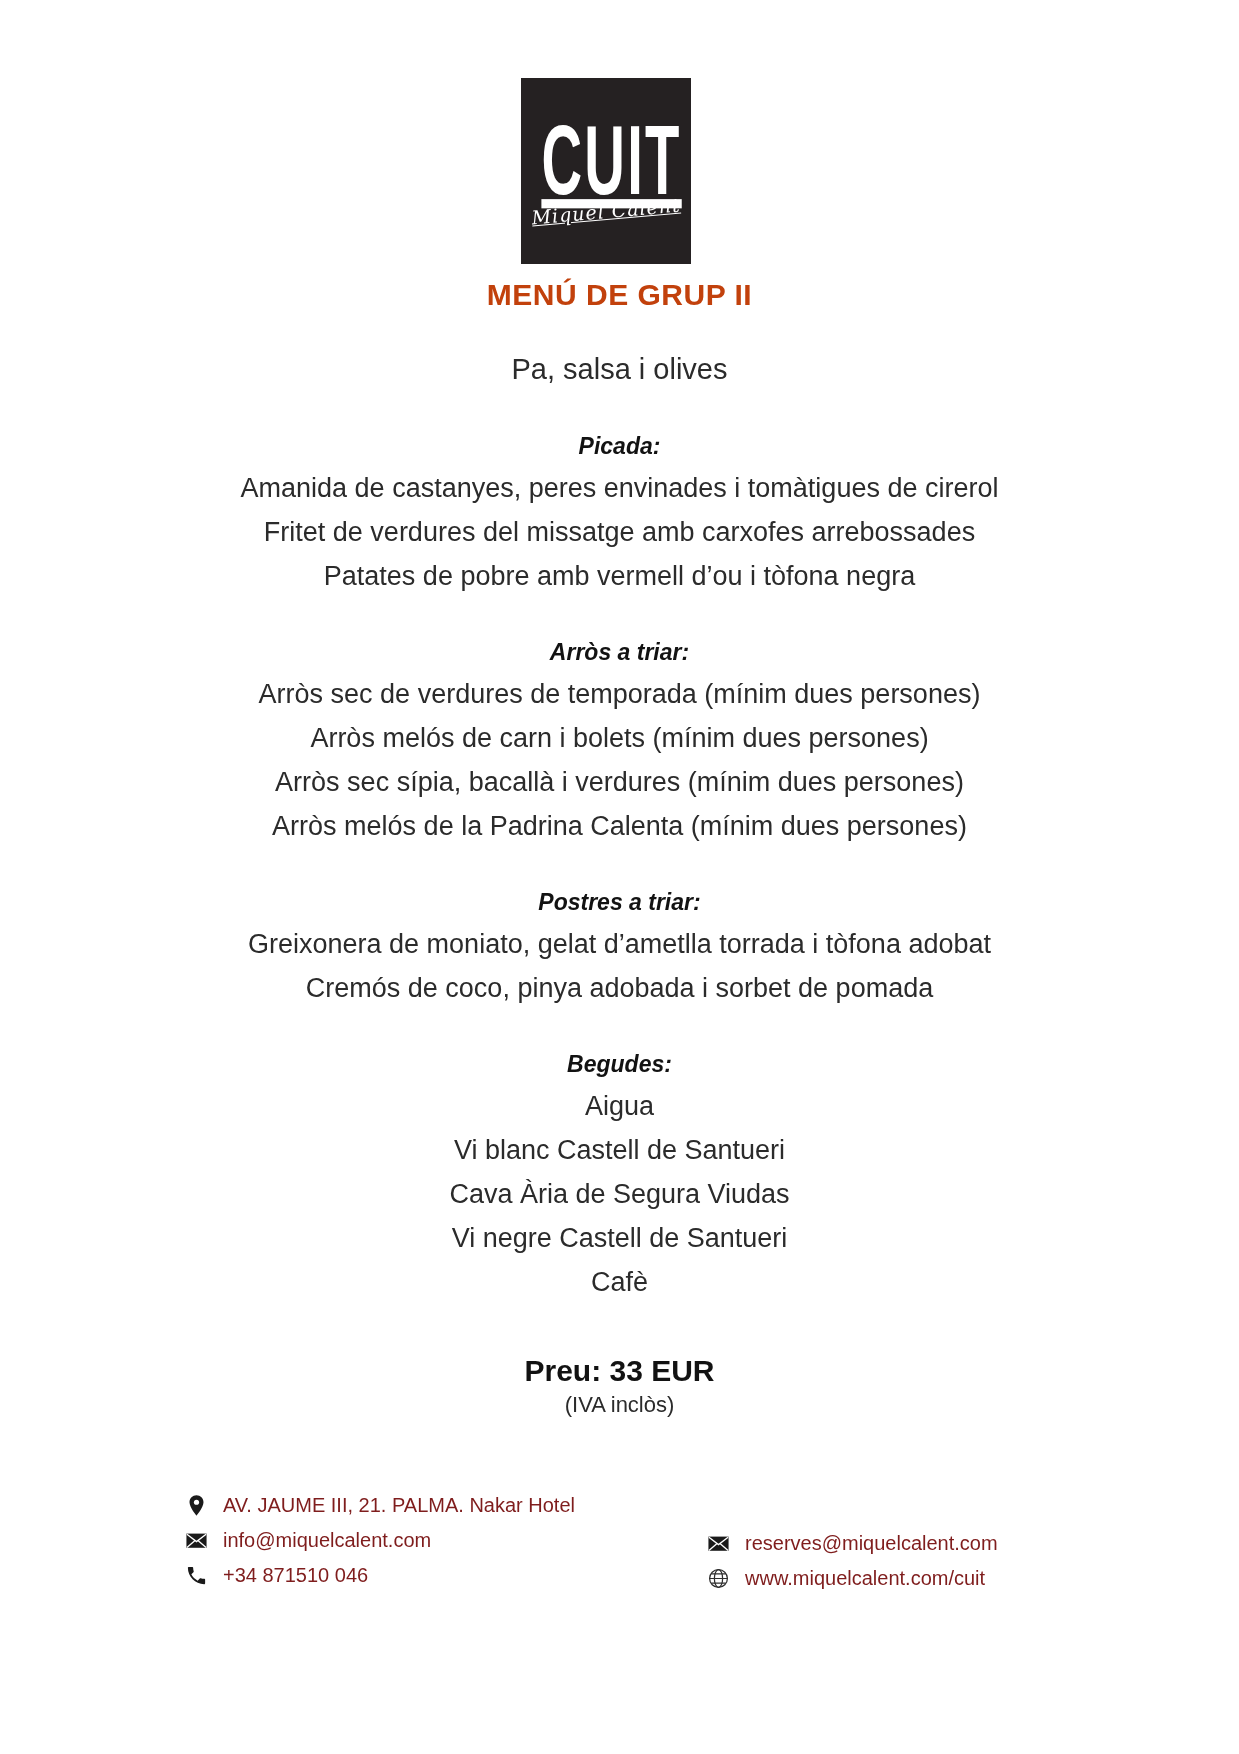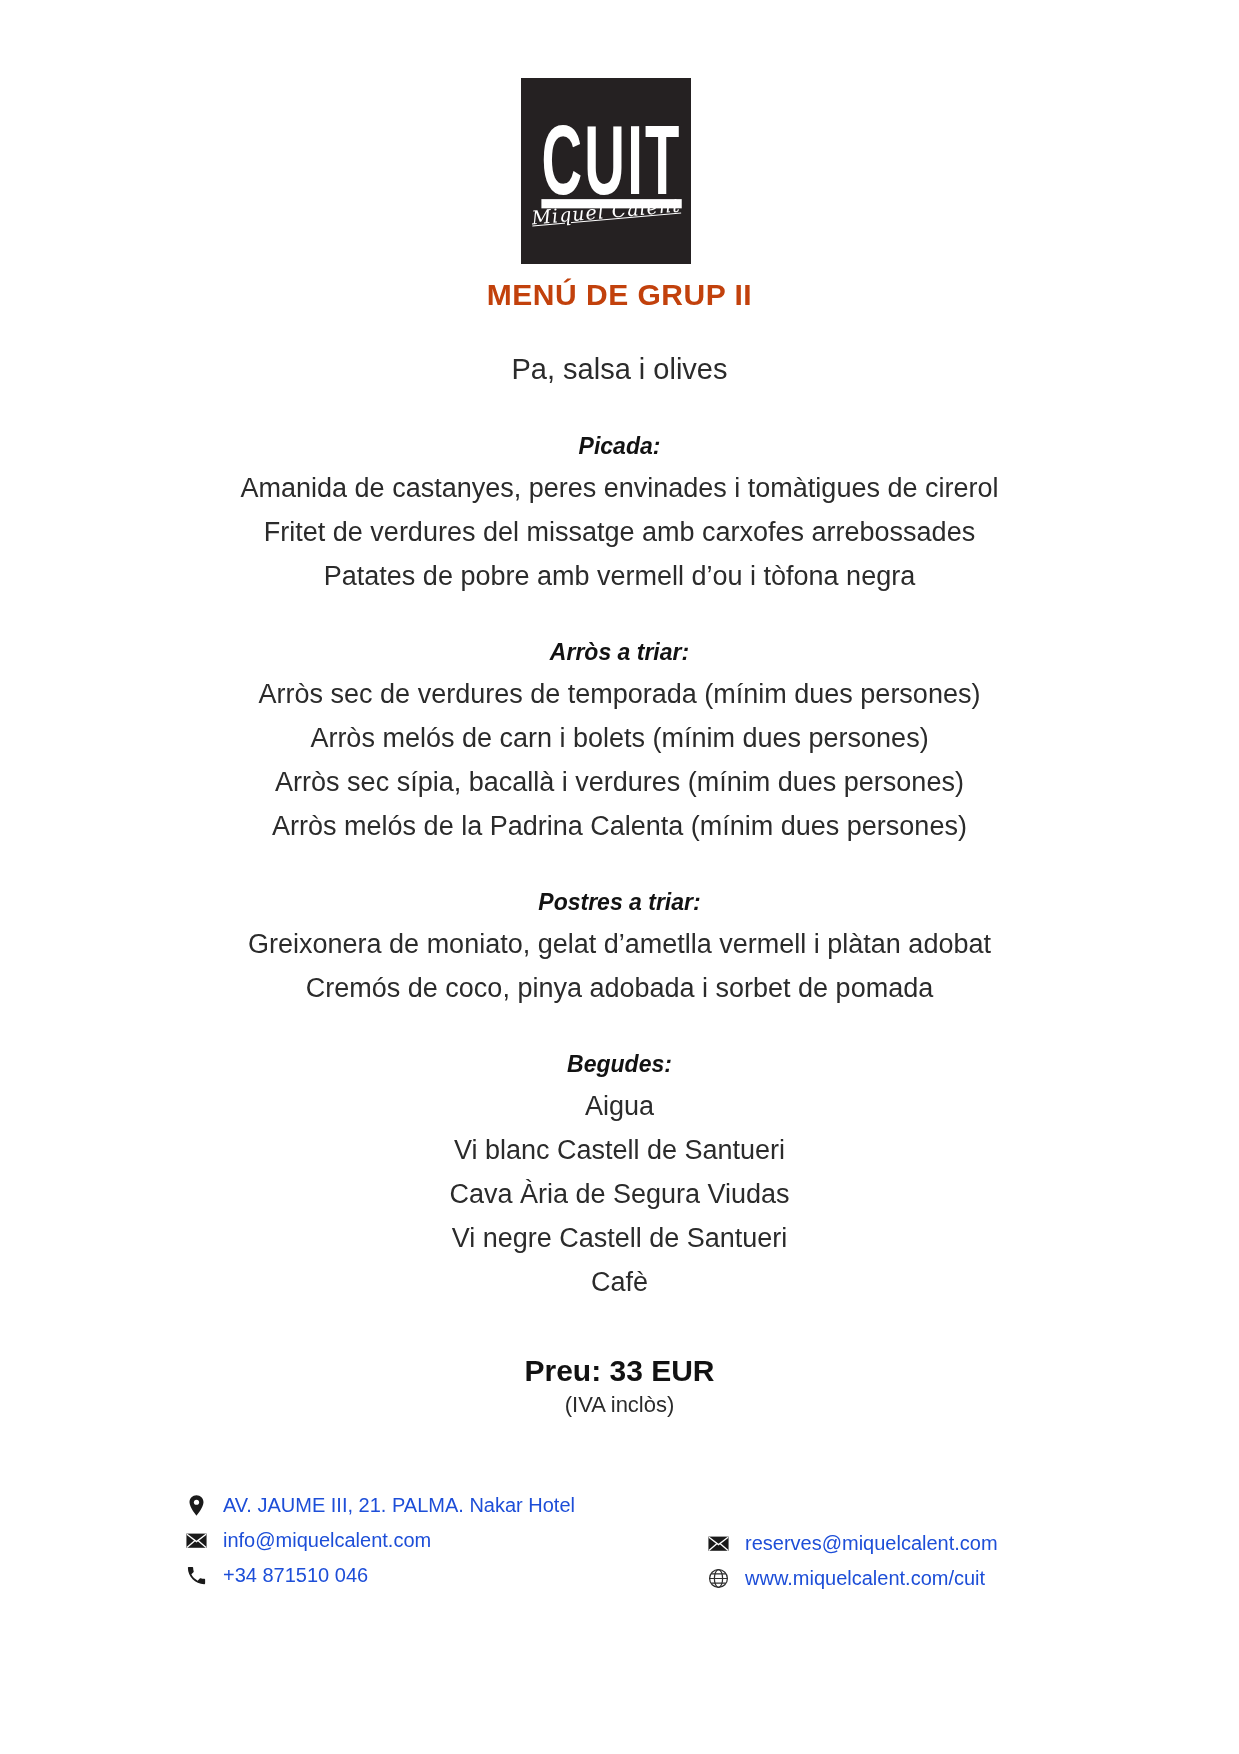--- a/index.html
+++ b/index.html
@@ -101,21 +101,21 @@
     gap: 12px;
   }
   .footer-col.left  { left: 185px; top: 1494px; }
   .footer-col.right { left: 707px; top: 1532px; }
   .footer-row {
     display: flex;
     align-items: center;
     gap: 15px;
     height: 23px;
     font-size: 20px;
-    color: #1d4ed8;
+    color: #7f1d1d;
     white-space: nowrap;
   }
   .footer-row .icn { width: 23px; height: 23px; flex: 0 0 auto; display: flex; align-items: center; justify-content: center; }
   .footer-row svg { width: 23px; height: 23px; display: block; }
 </style>
 </head>
 <body>
 
 <div class="page">
 
@@ -138,21 +138,21 @@
     <div class="menu-section">
       <h2 class="section-heading">Arròs a triar:</h2>
       <p class="menu-item">Arròs sec de verdures de temporada (mínim dues persones)</p>
       <p class="menu-item">Arròs melós de carn i bolets (mínim dues persones)</p>
       <p class="menu-item">Arròs sec sípia, bacallà i verdures (mínim dues persones)</p>
       <p class="menu-item">Arròs melós de la Padrina Calenta (mínim dues persones)</p>
     </div>
 
     <div class="menu-section">
       <h2 class="section-heading">Postres a triar:</h2>
-      <p class="menu-item">Greixonera de moniato, gelat d’ametlla vermell i plàtan adobat</p>
+      <p class="menu-item">Greixonera de moniato, gelat d’ametlla torrada i tòfona adobat</p>
       <p class="menu-item">Cremós de coco, pinya adobada i sorbet de pomada</p>
     </div>
 
     <div class="menu-section">
       <h2 class="section-heading">Begudes:</h2>
       <p class="menu-item">Aigua</p>
       <p class="menu-item">Vi blanc Castell de Santueri</p>
       <p class="menu-item">Cava Ària de Segura Viudas</p>
       <p class="menu-item">Vi negre Castell de Santueri</p>
       <p class="menu-item">Cafè</p>

